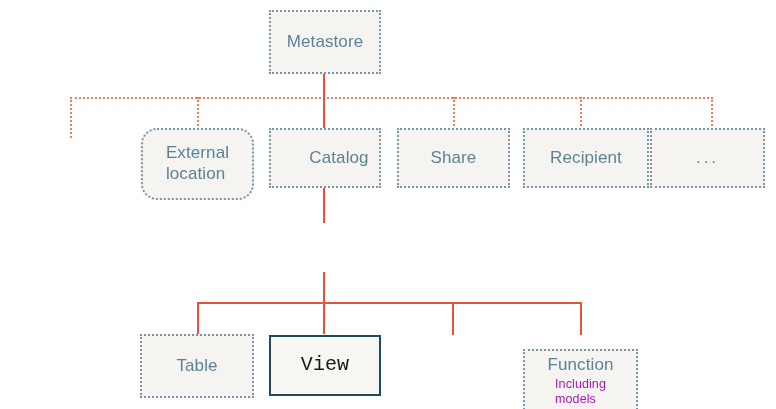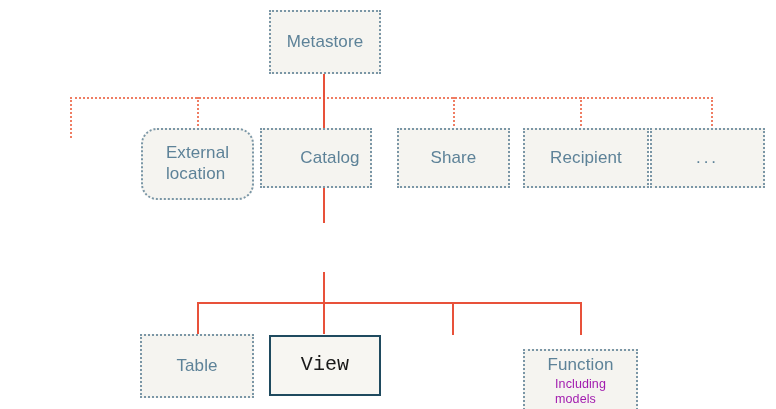--- a/index.html
+++ b/index.html
@@ -104,21 +104,21 @@
   <div class="node" style="left:269px; top:10px; width:112px; height:64px;">
     <span class="label">Metastore</span>
   </div>
 
 
   <div class="node" style="left:141px; top:128px; width:113px; height:72px;border-radius:16px;">
     <span class="label">External
 location</span>
   </div>
 
-  <div class="node" style="left:260px; top:128px; width:112px; height:60px;padding-left:28px;">
+  <div class="node" style="left:269px; top:128px; width:112px; height:60px;padding-left:28px;">
     <span class="label">Catalog</span>
   </div>
 
   <div class="node" style="left:397px; top:128px; width:113px; height:60px;">
     <span class="label">Share</span>
   </div>
 
   <div class="node" style="left:523px; top:128px; width:126px; height:60px;">
     <span class="label">Recipient</span>
   </div>

